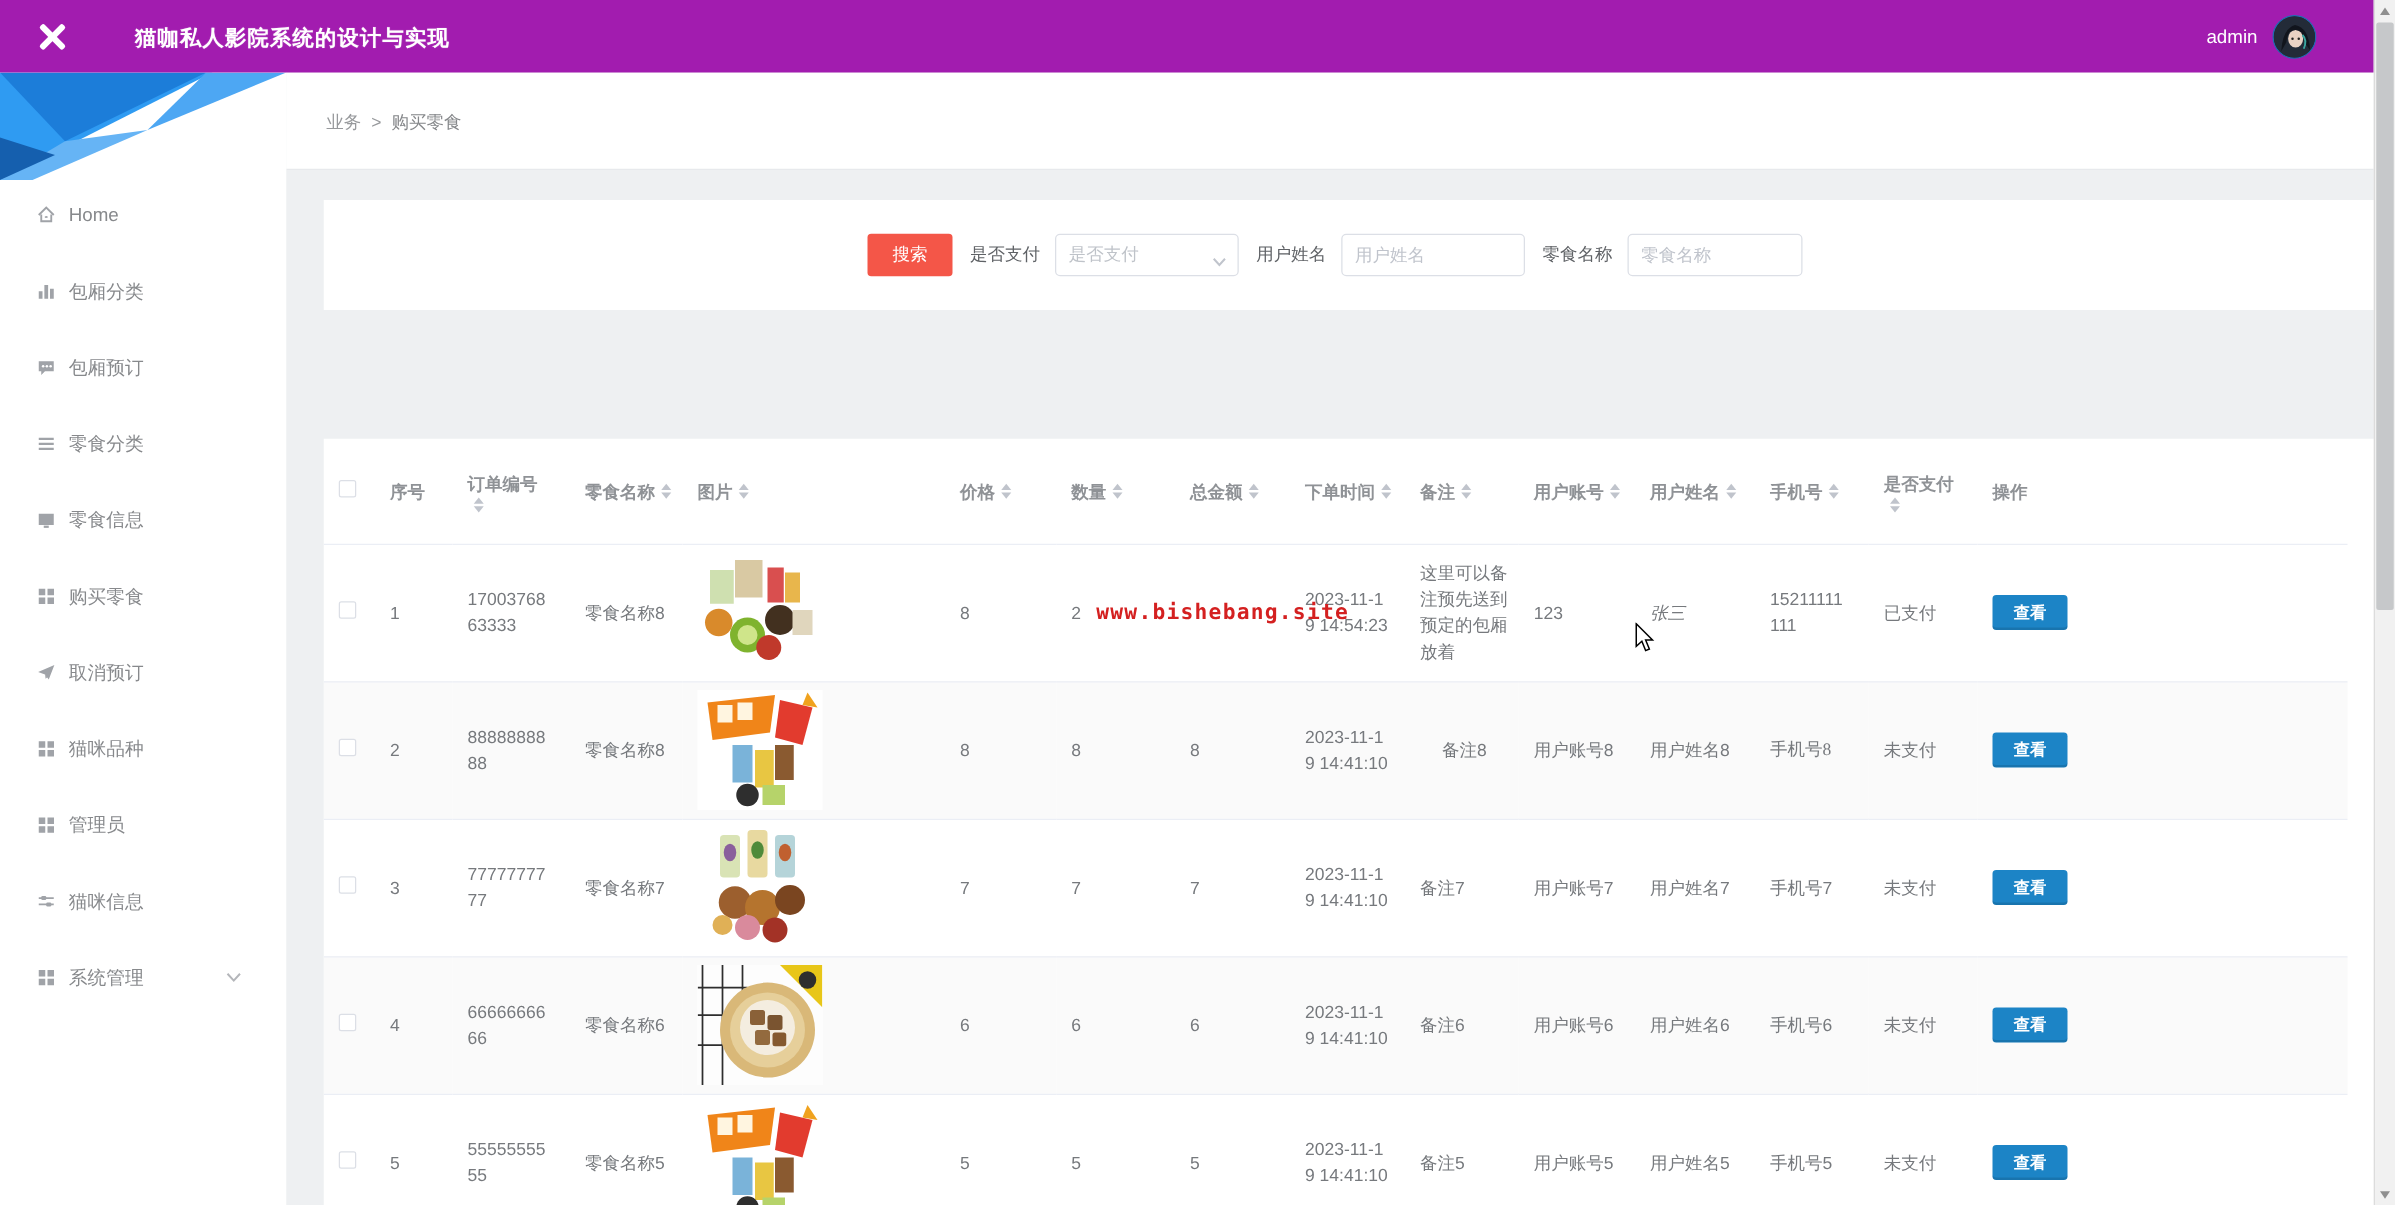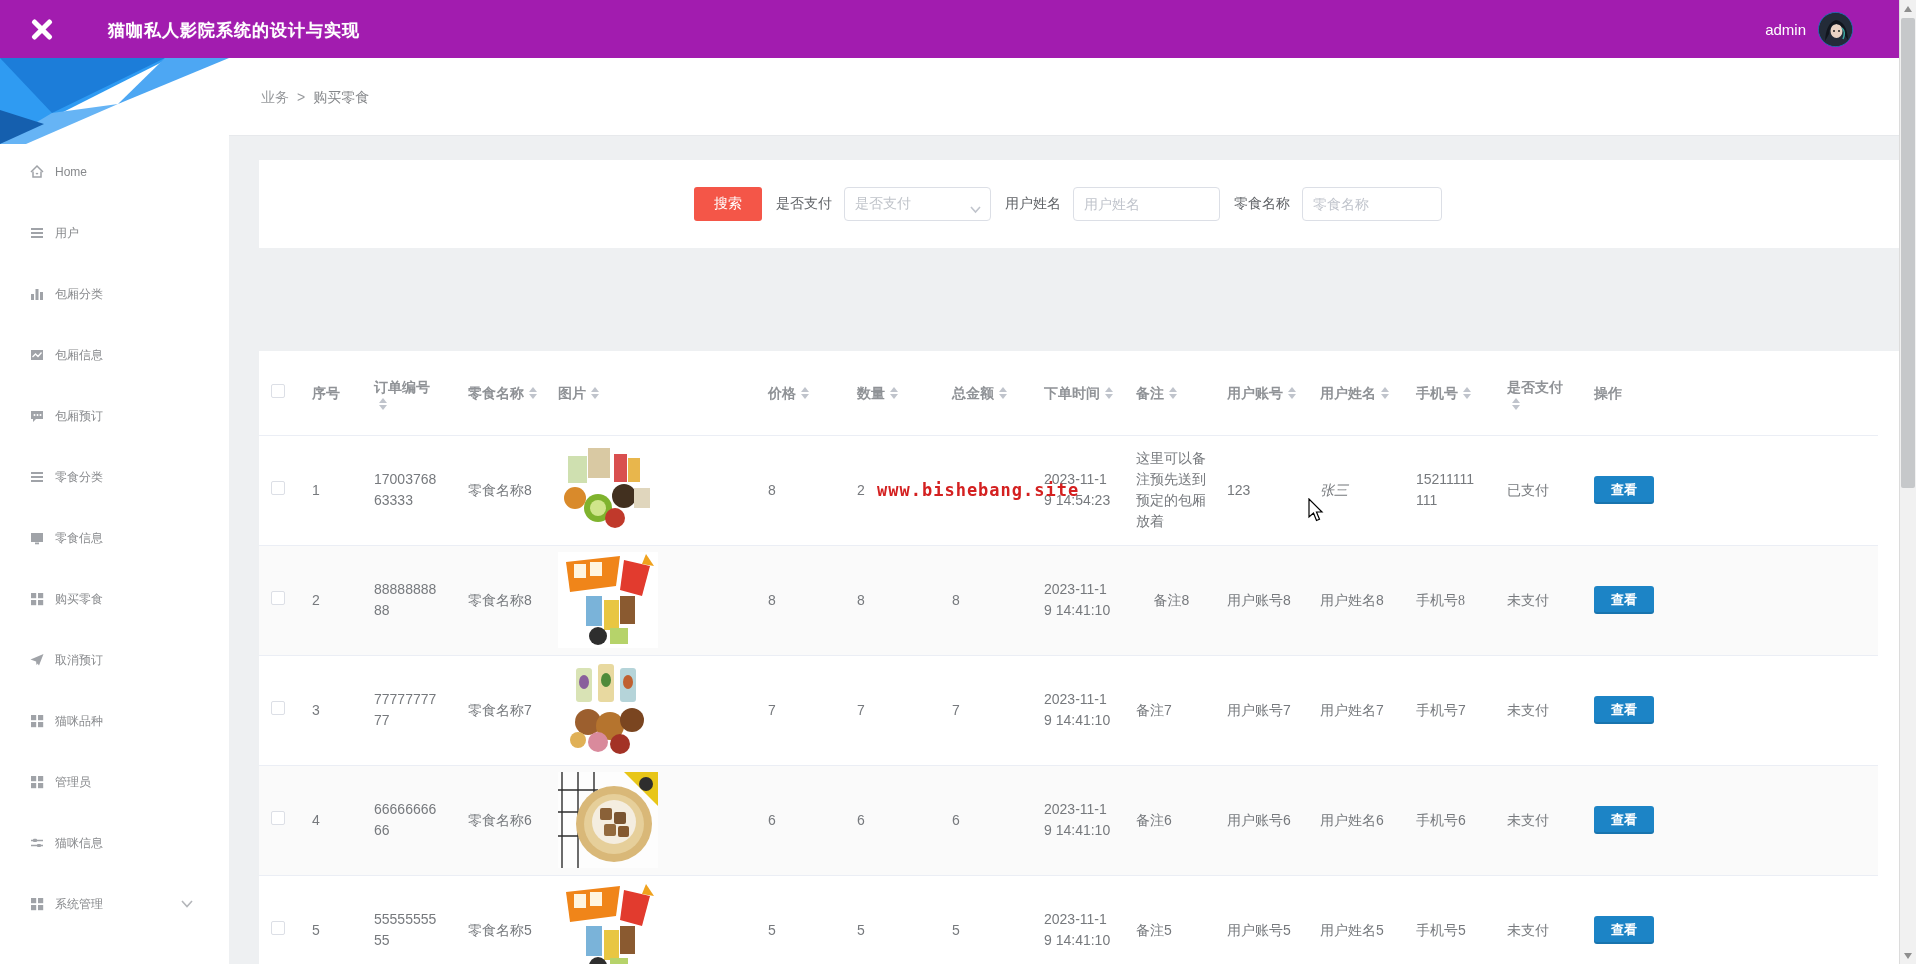--- a/index.html
+++ b/index.html
@@ -19,21 +19,21 @@
   .scrollbar { position:absolute; right:0; top:0; width:17px; height:964px; background:#f1f1f1; border-left:1px solid #dcdcdc; z-index:40; }
   .sb-arrow { position:absolute; left:0; width:16px; height:17px; background:#f1f1f1; display:flex; align-items:center; justify-content:center; }
   .sb-arrow.up { top:0; } .sb-arrow.down { bottom:0; }
   .tri-up { width:0; height:0; border-left:4px solid transparent; border-right:4px solid transparent; border-bottom:6px solid #8f8f8f; }
   .tri-down { width:0; height:0; border-left:4px solid transparent; border-right:4px solid transparent; border-top:6px solid #8f8f8f; }
   .sb-thumb { position:absolute; left:1px; top:18px; width:14px; height:470px; background:#c6c8ca; border-radius:2px; }
   
   .sidebar { position:absolute; left:0; top:58px; width:229px; height:906px; background:#fff; z-index:20; }
   .side-art { position:absolute; left:0; top:0; }
   .menu { position:absolute; left:0; top:94px; width:229px; }
-  .menu-item { display:flex; align-items:center; height:40px; margin-bottom:21px; padding-left:28px; cursor:pointer; color:#87898c; font-size:12px; }
+  .menu-item { display:flex; align-items:center; height:40px; margin-bottom:21px; padding-left:28px; cursor:pointer; color:#87898c; font-size:15px; }
   .menu-item .mi-icon { width:17px; height:17px; margin-right:10px; display:inline-flex; align-items:center; justify-content:center; }
   .menu-item .chev { margin-left:auto; margin-right:36px; display:inline-flex; }
   
   .content { position:absolute; left:229px; top:58px; width:1670px; height:906px; }
   .crumbbar { position:absolute; left:0; top:0; width:1670px; height:78px; background:#fff; border-bottom:1px solid #e7e9ec; }
   .crumb { position:absolute; left:32px; top:31px; font-size:14px; color:#97999c; display:flex; gap:8px; }
   .crumb .cur { color:#85878a; }
   .panel { position:absolute; left:30px; width:1786px; background:#fff; }
   .panel-search { top:102px; height:88px; display:flex; align-items:center; }
   .search-row { display:flex; align-items:center; margin-left:435px; }
@@ -112,43 +112,26 @@
             <polyline points="2,8 8,2 14,8" fill="none" stroke="#a0a3a8" stroke-width="1.5"></polyline>
             <path d="M4 7.5 V13 H12 V7.5" fill="none" stroke="#a0a3a8" stroke-width="1.5"></path>
             <path d="M7 10 q1 -1 2 0" fill="none" stroke="#a0a3a8" stroke-width="1.2"></path>
           </svg>
         </span>
         <span>Home</span>
       </div>
       <div class="menu-item">
         <span class="mi-icon">
           <svg width="16" height="16" viewBox="0 0 16 16">
-            <path d="M2 4 H14 M2 8 H14 M2 12 H14" stroke="#a0a3a8" stroke-width="1.8"></path>
-          </svg>
-        </span>
-        <span>用户</span>
-      </div>
-      <div class="menu-item">
-        <span class="mi-icon">
-          <svg width="16" height="16" viewBox="0 0 16 16">
             <rect x="2" y="8" width="3" height="6" fill="#a0a3a8"></rect>
             <rect x="6.5" y="3" width="3" height="11" fill="#a0a3a8"></rect>
             <rect x="11" y="6" width="3" height="8" fill="#a0a3a8"></rect>
           </svg>
         </span>
         <span>包厢分类</span>
-      </div>
-      <div class="menu-item">
-        <span class="mi-icon">
-          <svg width="16" height="16" viewBox="0 0 16 16">
-            <rect x="2" y="3" width="12" height="10" fill="#a0a3a8"></rect>
-            <polyline points="3.5,10 6.5,7 9,9.5 12.5,5.5" fill="none" stroke="#fff" stroke-width="1.3"></polyline>
-          </svg>
-        </span>
-        <span>包厢信息</span>
       </div>
       <div class="menu-item">
         <span class="mi-icon">
           <svg width="16" height="16" viewBox="0 0 16 16">
             <path d="M2 3 H14 V11 H7 L4 14 V11 H2 Z" fill="#a0a3a8"></path>
             <circle cx="5.5" cy="7" r="1" fill="#fff"></circle>
             <circle cx="8.5" cy="7" r="1" fill="#fff"></circle>
             <circle cx="11.5" cy="7" r="1" fill="#fff"></circle>
           </svg>
         </span>

